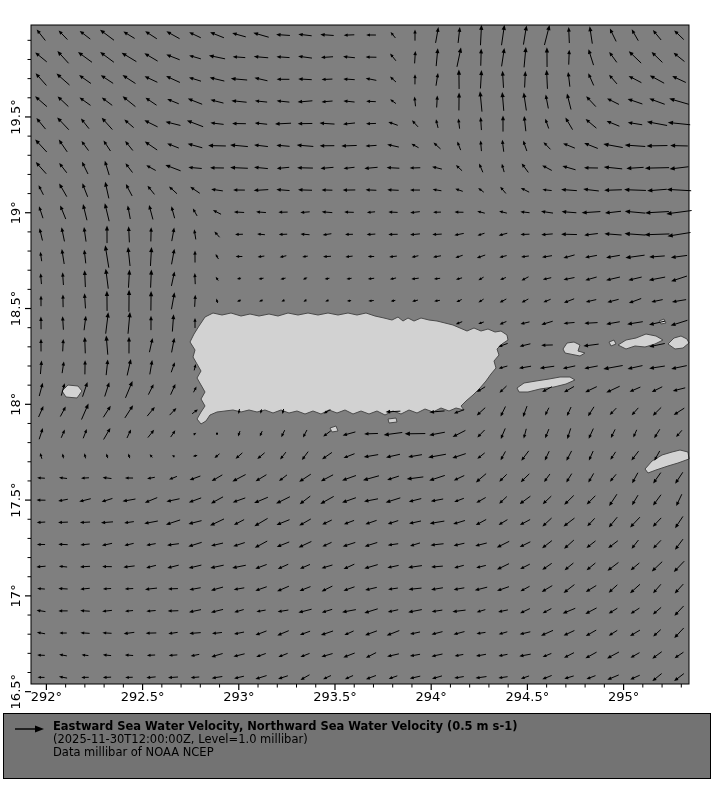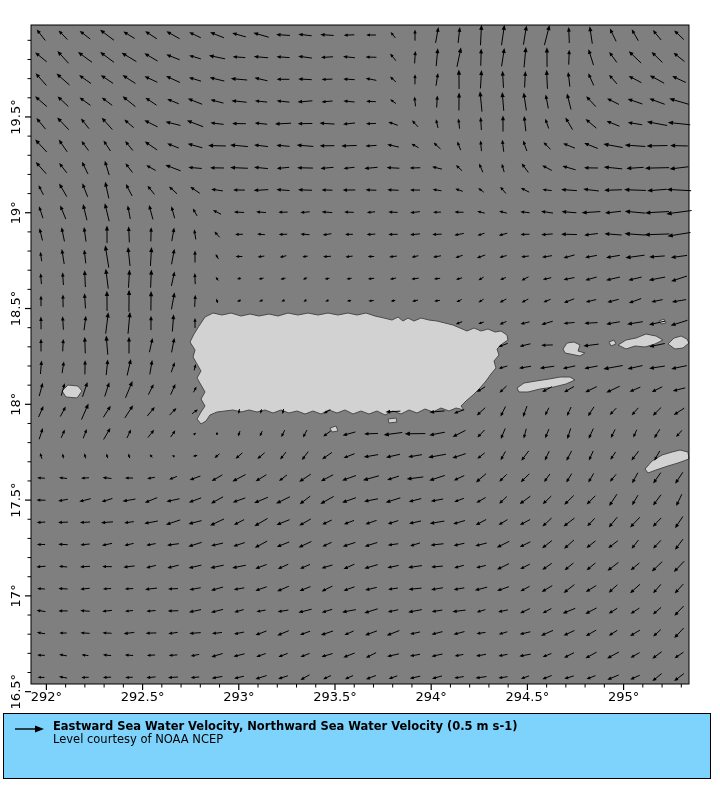--- a/index.html
+++ b/index.html
@@ -1,19 +1,19 @@
 <!DOCTYPE html>
 <html><head>
 <meta charset="utf-8">
 <style>
   html,body{margin:0;padding:0;background:#ffffff;}
   body{width:720px;height:800px;position:relative;font-family:"DejaVu Sans",sans-serif;color:#000;}
   #stage{position:absolute;left:0;top:0;width:720px;height:800px;}
   svg text{font-family:"DejaVu Sans",sans-serif;}
-  .legend{position:absolute;left:3px;top:713px;width:708px;height:66px;background:#7dd3fc;
+  .legend{position:absolute;left:3px;top:713px;width:708px;height:66px;background:#737373;
           border:1px solid #000;box-sizing:border-box;}
   .legend .txt{position:absolute;left:49px;top:6px;right:6px;font-size:11.5px;line-height:13.2px;}
   .legend .t1{font-weight:bold;}
   .legend svg{position:absolute;left:10px;top:9px;}
 </style>
 </head>
 <body>
 
 <div id="stage">
   <svg id="map" width="720" height="710">
@@ -1792,16 +1792,17 @@
       <text x="20" y="691.6627906976743" text-anchor="middle" font-size="13px" fill="#000000" transform="rotate(-90 20 691.6627906976743)">16.5°</text>
     </svg>
 
   <div class="legend">
     <svg width="34" height="12">
       <line x1="1" y1="6" x2="24" y2="6" stroke="#000" stroke-width="1.4"></line>
       <polygon points="30,6 21,2.6 21,9.4" fill="#000"></polygon>
     </svg>
     <div class="txt">
       <div class="t1">Eastward Sea Water Velocity, Northward Sea Water Velocity (0.5 m s-1)</div>
-      <div>Level courtesy of NOAA NCEP</div>
+      <div>(2025-11-30T12:00:00Z, Level=1.0 millibar)</div>
+      <div>Data millibar of NOAA NCEP</div>
     </div>
   </div>
 </div>
 
 </body></html>

